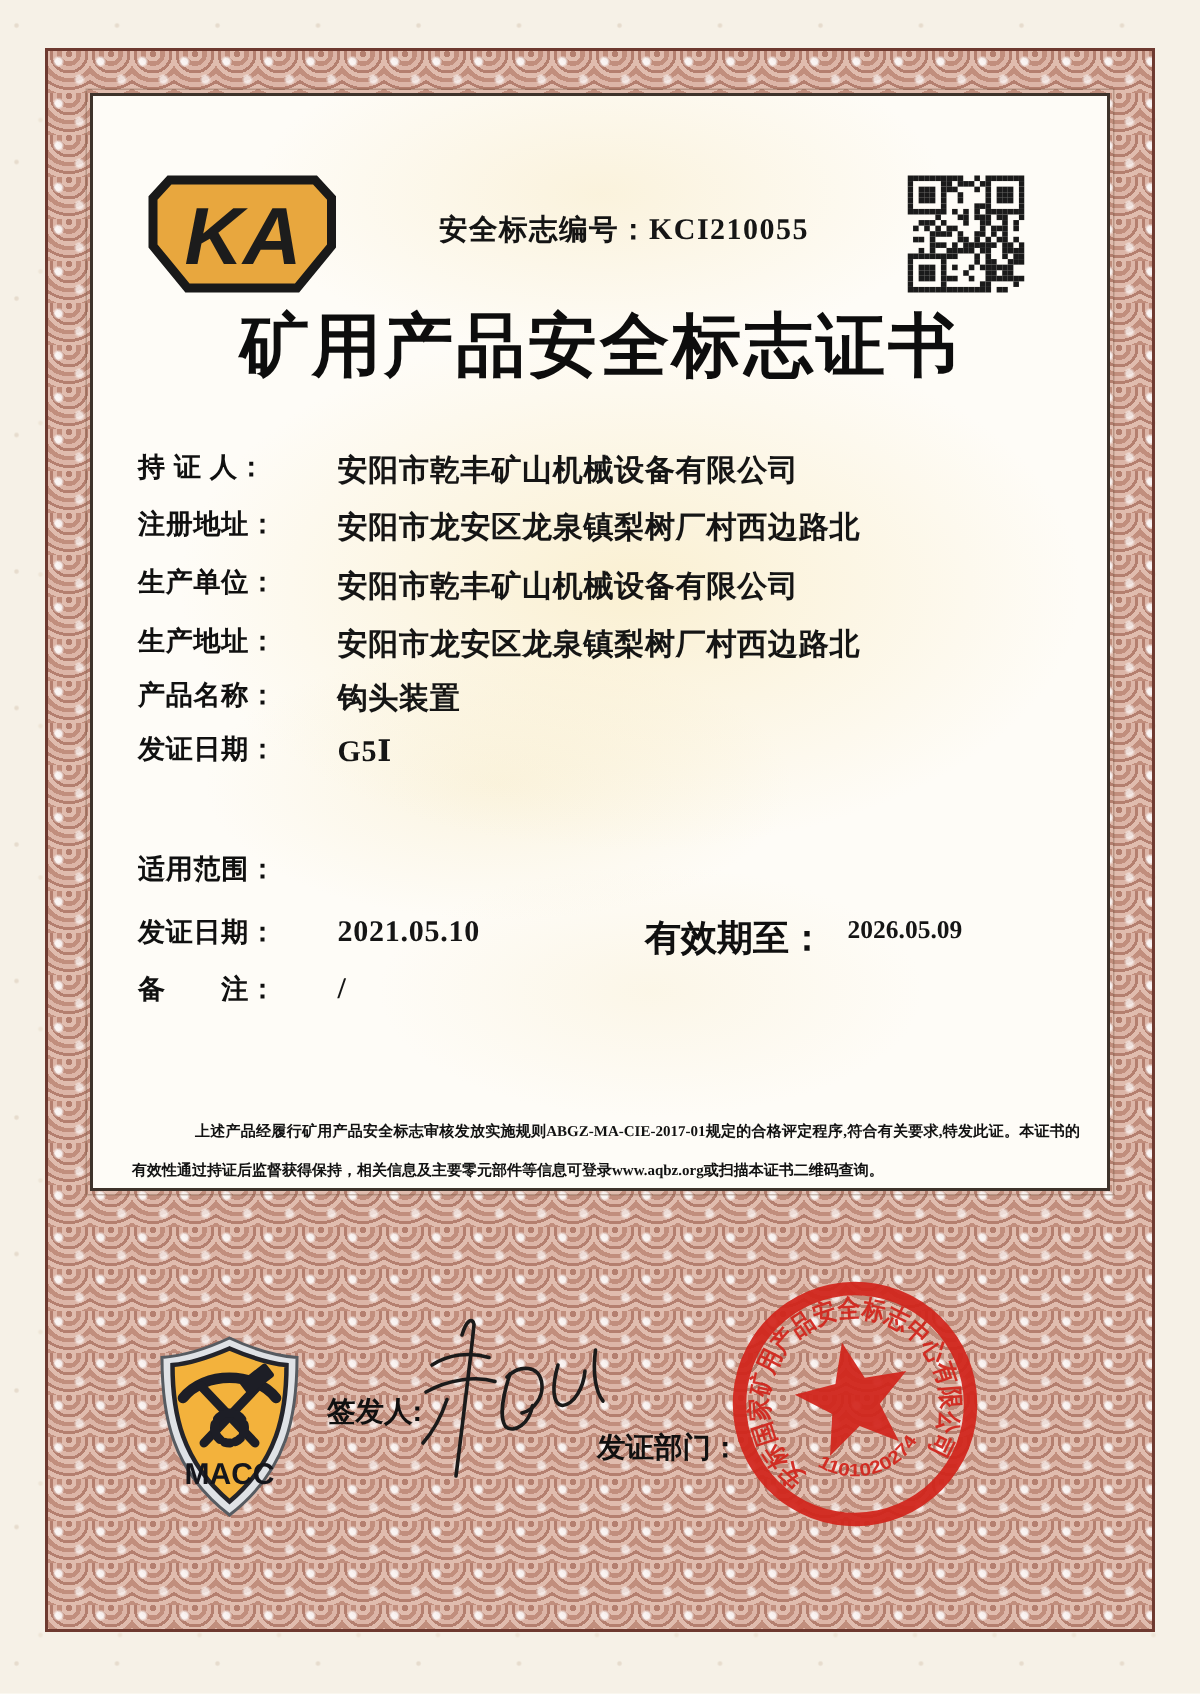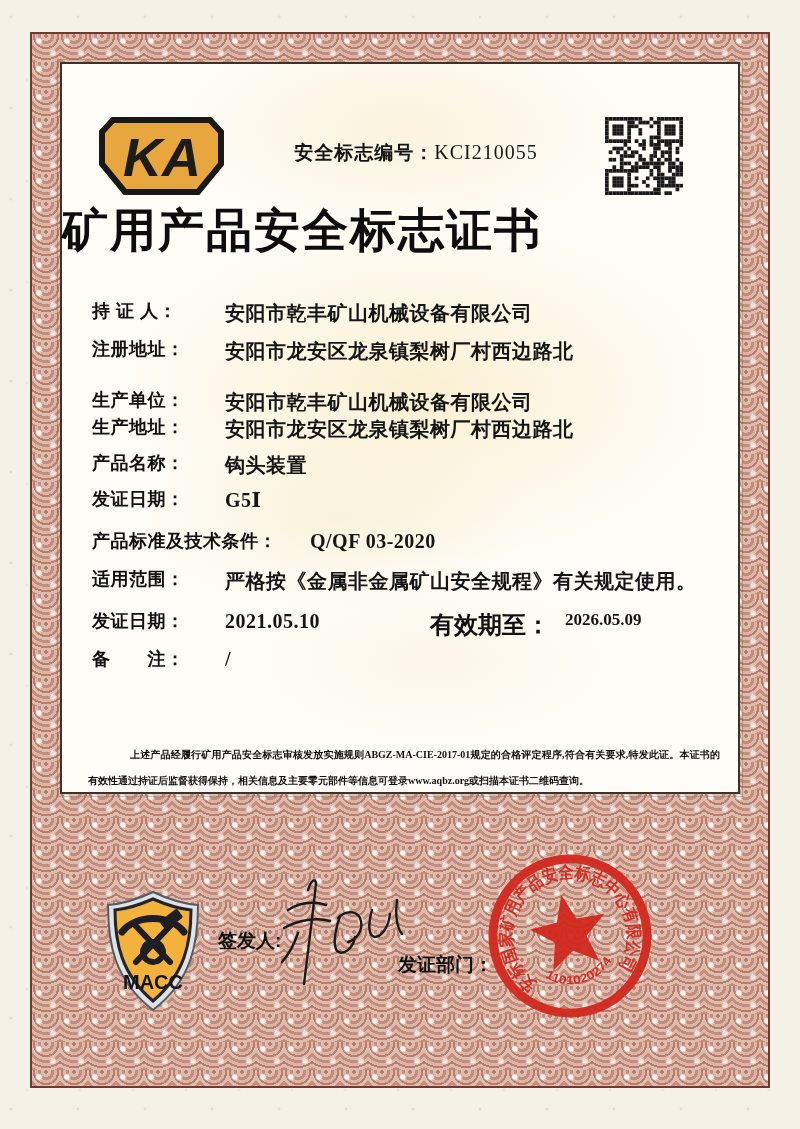--- a/index.html
+++ b/index.html
@@ -32,41 +32,41 @@
     outline:1px solid rgba(110,80,60,.35); outline-offset:2px;
     background:
       radial-gradient(ellipse 430px 250px at 53% 45%, rgba(247,230,180,.55), transparent 70%),
       radial-gradient(ellipse 320px 150px at 50% 9%, rgba(247,233,194,.5), transparent 72%),
       radial-gradient(ellipse 280px 130px at 40% 63%, rgba(245,231,188,.38), transparent 70%),
       radial-gradient(ellipse 260px 120px at 55% 82%, rgba(246,233,196,.30), transparent 70%),
       #fefcf7;
   }
   .hdr-number{ position:absolute; left:168px; top:76px; width:372px; text-align:center; white-space:nowrap; }
   .hdr-number .lbl{ font-size:19px; font-weight:bold; color:#141414; letter-spacing:1px;}
-  .hdr-number .num{ font-size:20px; font-weight:normal; color:#161616; font-family:"Liberation Serif","DejaVu Serif",serif; letter-spacing:1px;}
+  .hdr-number .num{ font-size:20px; font-weight:bold; color:#161616; font-family:"Liberation Serif","DejaVu Serif",serif; letter-spacing:1px;}
   .ka-badge{ position:absolute; left:36px; top:50px; }
   .qr{ position:absolute; left:543px; top:50px; }
   .title{
-    position:absolute; left:0; top:138px; width:100%; text-align:left;
+    position:absolute; left:0; top:138px; width:100%; text-align:center;
     font-size:46px; line-height:58px; font-weight:900; color:#0d0d0d; letter-spacing:2px;
     font-family:"Liberation Serif","DejaVu Serif",serif;
   }
   .watermark{
     position:absolute; left:0; top:428px; width:100%; text-align:center;
     font-size:80px; font-weight:800; color:rgba(105,105,105,.27);
     letter-spacing:1px; white-space:nowrap; z-index:1;
   }
   .row{ position:absolute; left:30px; width:624px; height:26px; z-index:2; }
   .row .lab{ position:absolute; left:0; top:0; font-size:18px; font-weight:bold; color:#101010; white-space:nowrap; letter-spacing:.5px;}
   .row .val{
     position:absolute; left:133px; top:1px; font-size:20px; font-weight:600; color:#151515;
     font-family:"Liberation Serif","DejaVu Serif",serif; white-space:nowrap; letter-spacing:.5px;
   }
   .row .val.num{ font-weight:bold; }
-  .r0{top:235px}.r1{top:273px}.r2{top:324px}.r3{top:351px}.r4{top:387px}
+  .r0{top:235px}.r1{top:273px}.r2{top:312px}.r3{top:351px}.r4{top:387px}
   .r5{top:423px}.r6{top:465px}.r7{top:503px}.r8{top:545px}.r9{top:583px}
   .r6 .val{ left:218px; }
   .lab2{ position:absolute; left:338px; top:0; font-size:24px; font-weight:bold; color:#101010; white-space:nowrap;}
   .val2{ position:absolute; left:473px; top:1px; font-size:17px; font-weight:bold; color:#151515; font-family:"Liberation Serif","DejaVu Serif",serif;}
   .paragraph{
     position:absolute; left:26px; top:678px; width:632px; z-index:2;
     font-size:10px; line-height:25.5px; font-weight:600; color:#121212;
     text-align:justify; text-indent:4.2em;
     font-family:"Liberation Serif","DejaVu Serif",serif;
   }
@@ -356,27 +356,22 @@
     <span class="val">安阳市龙安区龙泉镇梨树厂村西边路北</span>
   </div>
   <div class="row r4">
     <span class="lab">产品名称：</span>
     <span class="val">钩头装置</span>
   </div>
   <div class="row r5">
     <span class="lab">发证日期：</span>
     <span class="val">G5Ⅰ</span>
   </div>
-  <div class="row r6">
-    <span class="lab">产品标准及技术条件：</span>
-    <span class="val num">Q/QF 03-2020</span>
-  </div>
   <div class="row r7">
     <span class="lab">适用范围：</span>
-    <span class="val">严格按《金属非金属矿山安全规程》有关规定使用。</span>
   </div>
   <div class="row r8">
     <span class="lab">发证日期：</span>
     <span class="val num">2021.05.10</span>
     <span class="lab2">有效期至：</span>
     <span class="val2">2026.05.09</span>
   </div>
   <div class="row r9">
     <span class="lab">备　　注：</span>
     <span class="val">/</span>

